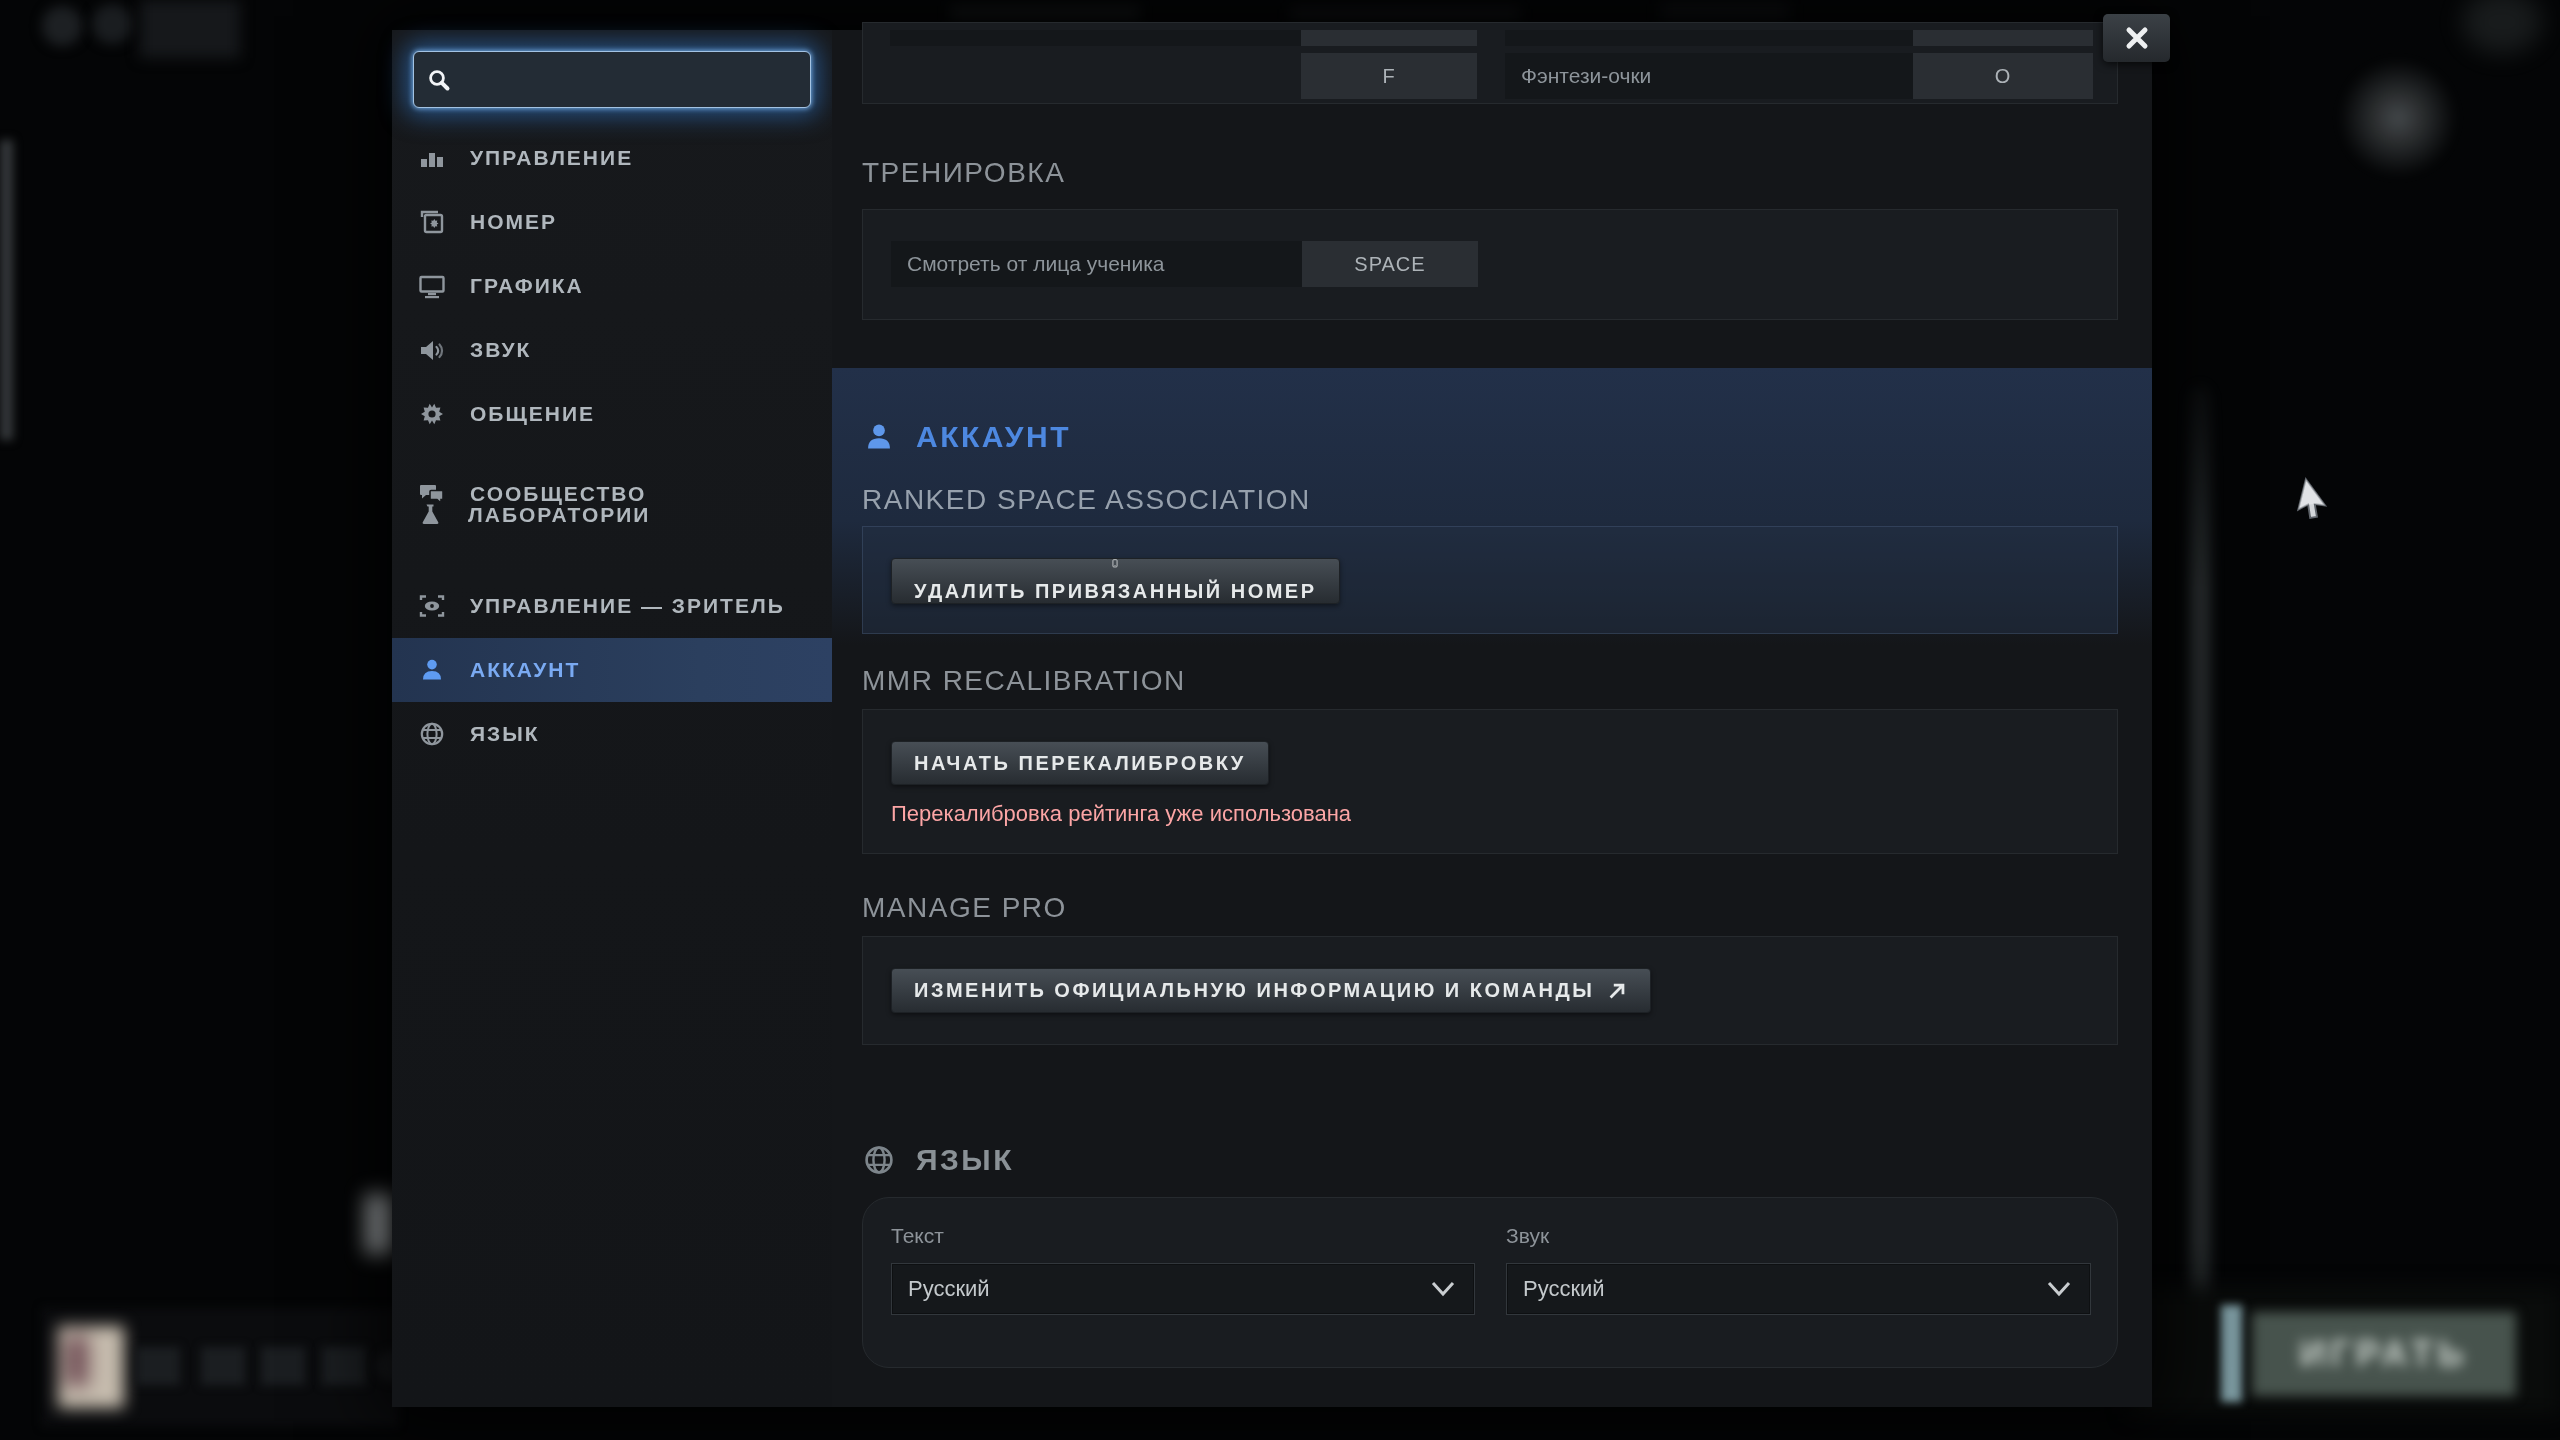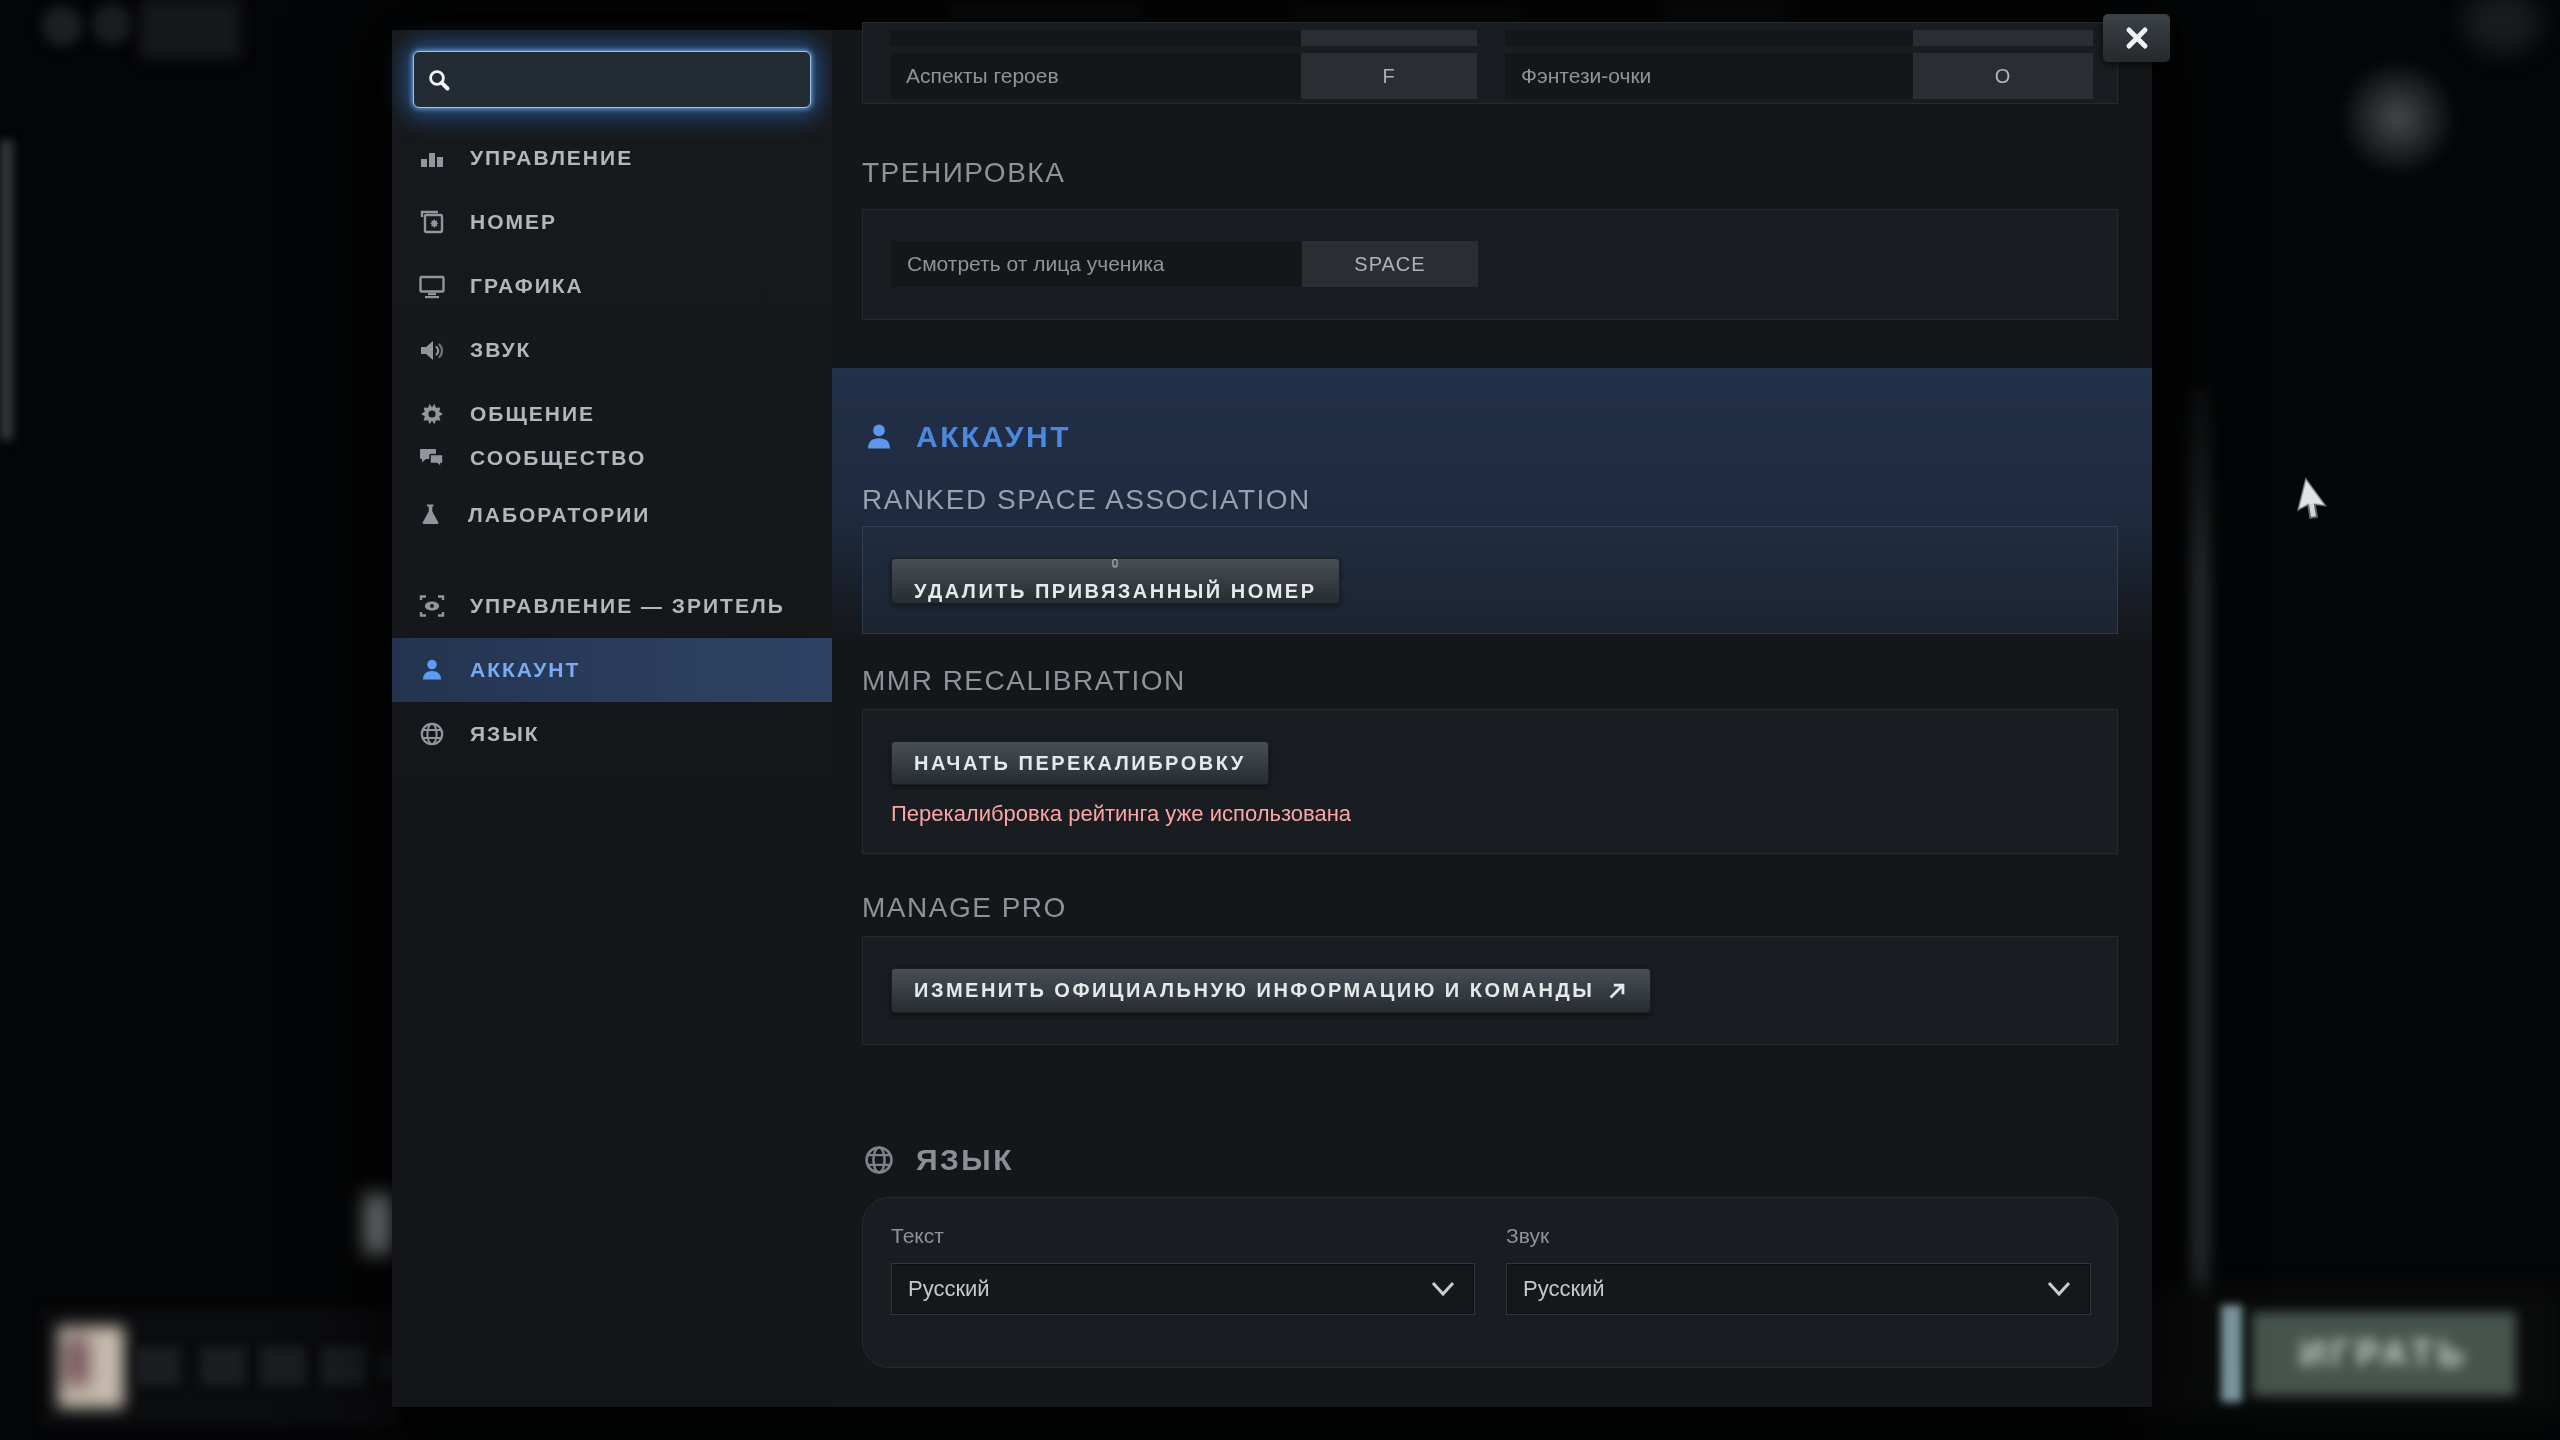--- a/index.html
+++ b/index.html
@@ -177,21 +177,21 @@
       </div>
 
       <div class="nav-item" style="top:352px;">
         <svg width="28" height="28" viewBox="0 0 28 28">
           <polygon fill="currentColor" points="25,14 21.2,16.3 22.4,20.5 18,20.2 16.3,24.2 14,20.6 11.7,24.2 10,20.2 5.6,20.5 6.8,16.3 3,14 6.8,11.7 5.6,7.5 10,7.8 11.7,3.8 14,7.4 16.3,3.8 18,7.8 22.4,7.5 21.2,11.7"></polygon>
           <circle cx="14" cy="14" r="3.6" fill="#17191c"></circle>
         </svg>
         <span class="lbl">ОБЩЕНИЕ</span>
       </div>
 
-      <div class="nav-item" style="top:396px;">
+      <div class="nav-item" style="top:432px;">
         <svg width="28" height="28" viewBox="0 0 28 28">
           <path d="M3 5 h14 a1 1 0 0 1 1 1 v8 a1 1 0 0 1 -1 1 h-9 l-4 3.5 V15 h-1 a1 1 0 0 1 -1 -1 V6 a1 1 0 0 1 1 -1 z" fill="currentColor"></path>
           <path d="M13 10.5 h11 a1 1 0 0 1 1 1 v7 a1 1 0 0 1 -1 1 h-1 v3.5 l-4 -3.5 h-6 a1 1 0 0 1 -1 -1 v-7 a1 1 0 0 1 1 -1 z" fill="currentColor" stroke="#17191c" stroke-width="1.6"></path>
         </svg>
         <span class="lbl">СООБЩЕСТВО</span>
       </div>
 
       <div class="nav-item" style="top:453px;padding-left:24px;">
         <svg width="28" height="28" viewBox="0 0 28 28">
           <path d="M10.5 3.5 h7 v2 h-1.2 v5 l5.8 10.5 q1 1.9 -1.2 1.9 H8.1 q-2.2 0 -1.2 -1.9 L12.7 10.5 v-5 h-1.2 z" fill="currentColor"></path>
@@ -232,23 +232,20 @@
       <div class="hrow cut" style="left:58px;top:0;width:587px;">
         <div class="hlabel" style="left:0;width:411px;"></div>
         <div class="hkey" style="left:411px;width:176px;"></div>
       </div>
       <div class="hrow cut" style="left:673px;top:0;width:588px;">
         <div class="hlabel" style="left:0;width:408px;"></div>
         <div class="hkey" style="left:408px;width:180px;"></div>
       </div>
 
       <div class="hrow" style="left:58px;top:23px;width:587px;">
-        <div class="hlabel" style="left:0;width:411px;">
-          <span>Аспекты героев</span>
-        </div>
         <div class="hkey" style="left:411px;width:176px;">
           <span>F</span>
         </div>
       </div>
       <div class="hrow" style="left:673px;top:23px;width:588px;">
         <div class="hlabel" style="left:0;width:408px;">
           <span>Фэнтези-очки</span>
         </div>
         <div class="hkey" style="left:408px;width:180px;">
           <span>O</span>

